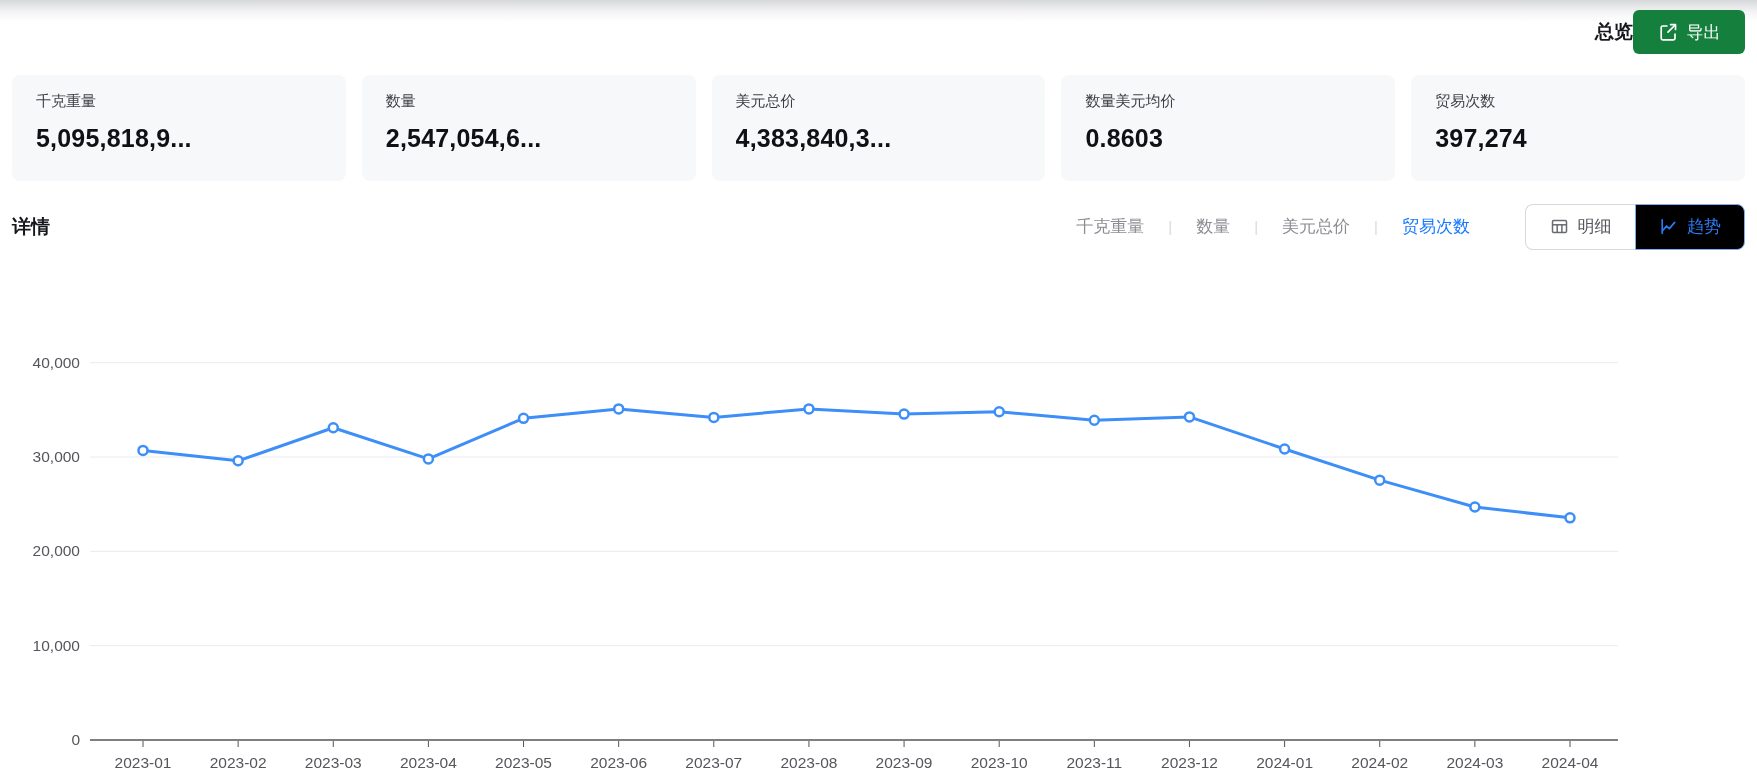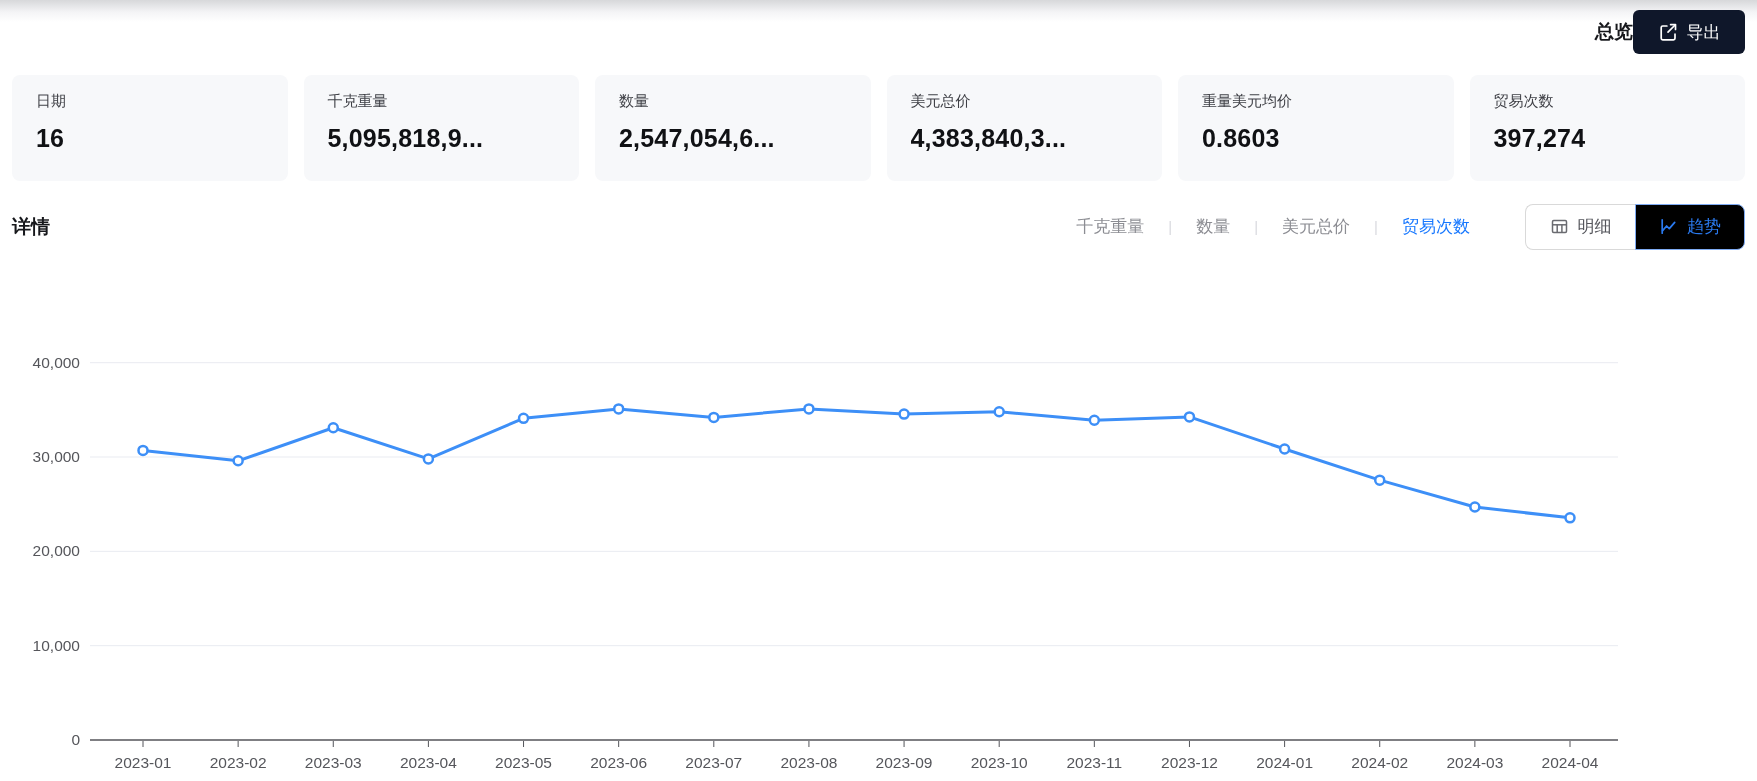--- a/index.html
+++ b/index.html
@@ -10,21 +10,21 @@
   }
   .top-fade{position:absolute;top:0;left:0;right:0;height:22px;
     background:linear-gradient(to bottom,#d7d8da 0%,#f4f4f6 55%,#ffffff 100%);
     pointer-events:none;z-index:5;}
   
   .page-header{position:absolute;top:0;left:0;right:0;height:64px;z-index:6;
     display:flex;align-items:center;justify-content:flex-end;
     padding:0 12px;box-sizing:border-box;}
   .page-title{font-size:19px;font-weight:700;color:#17181c;margin:0;}
   .export-btn{display:flex;align-items:center;justify-content:center;gap:9px;
-    width:112px;height:44px;background:#0f172a;border:none;border-radius:6px;
+    width:112px;height:44px;background:#15803d;border:none;border-radius:6px;
     color:#ffffff;font-size:17px;font-family:inherit;cursor:pointer;}
   .export-btn svg{display:block;}
   
   .stat-cards{position:absolute;top:75px;left:12px;right:12px;height:106px;
     display:flex;gap:16px;z-index:6;}
   .stat-card{flex:1;background:#f7f8fa;border-radius:8px;
     padding:17px 22px 0 24px;box-sizing:border-box;overflow:hidden;}
   .stat-label{font-size:15px;color:#3e3f45;}
   .stat-value{margin-top:13px;font-size:25px;font-weight:700;color:#101114;
     letter-spacing:.2px;white-space:nowrap;overflow:hidden;}
@@ -61,37 +61,33 @@
         <path d="M12.6 2.6h4.9v4.9"></path>
         <path d="M17.1 3 10 10.2"></path>
       </svg>
     </span>
     <span>导出</span>
   </button>
 </header>
 
 <section class="stat-cards" id="statCards">
     <div class="stat-card">
-      <div class="stat-label">日期</div>
-      <div class="stat-value">16</div>
-    </div>
-    <div class="stat-card">
       <div class="stat-label">千克重量</div>
       <div class="stat-value">5,095,818,9...</div>
     </div>
     <div class="stat-card">
       <div class="stat-label">数量</div>
       <div class="stat-value">2,547,054,6...</div>
     </div>
     <div class="stat-card">
       <div class="stat-label">美元总价</div>
       <div class="stat-value">4,383,840,3...</div>
     </div>
     <div class="stat-card">
-      <div class="stat-label">重量美元均价</div>
+      <div class="stat-label">数量美元均价</div>
       <div class="stat-value">0.8603</div>
     </div>
     <div class="stat-card">
       <div class="stat-label">贸易次数</div>
       <div class="stat-value">397,274</div>
     </div>
   </section>
 
 <section class="detail-header">
   <h2 class="detail-title">详情</h2>

